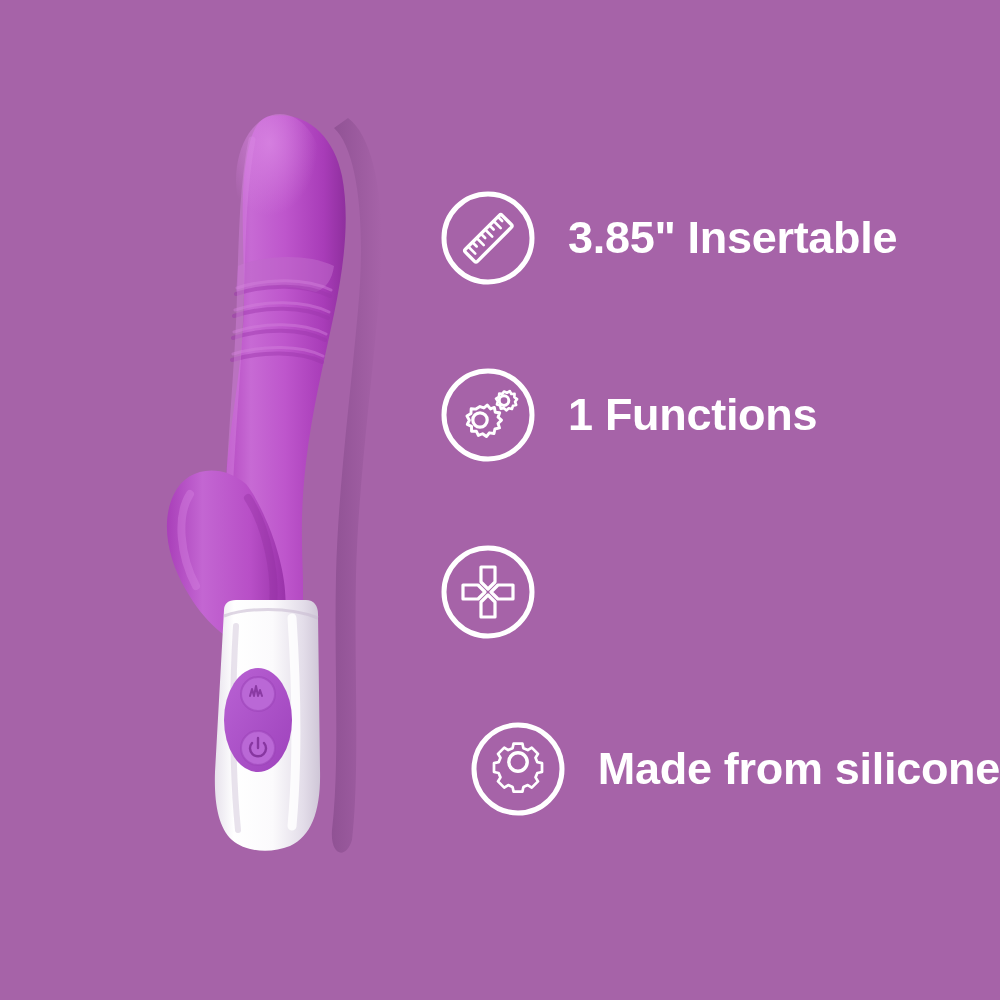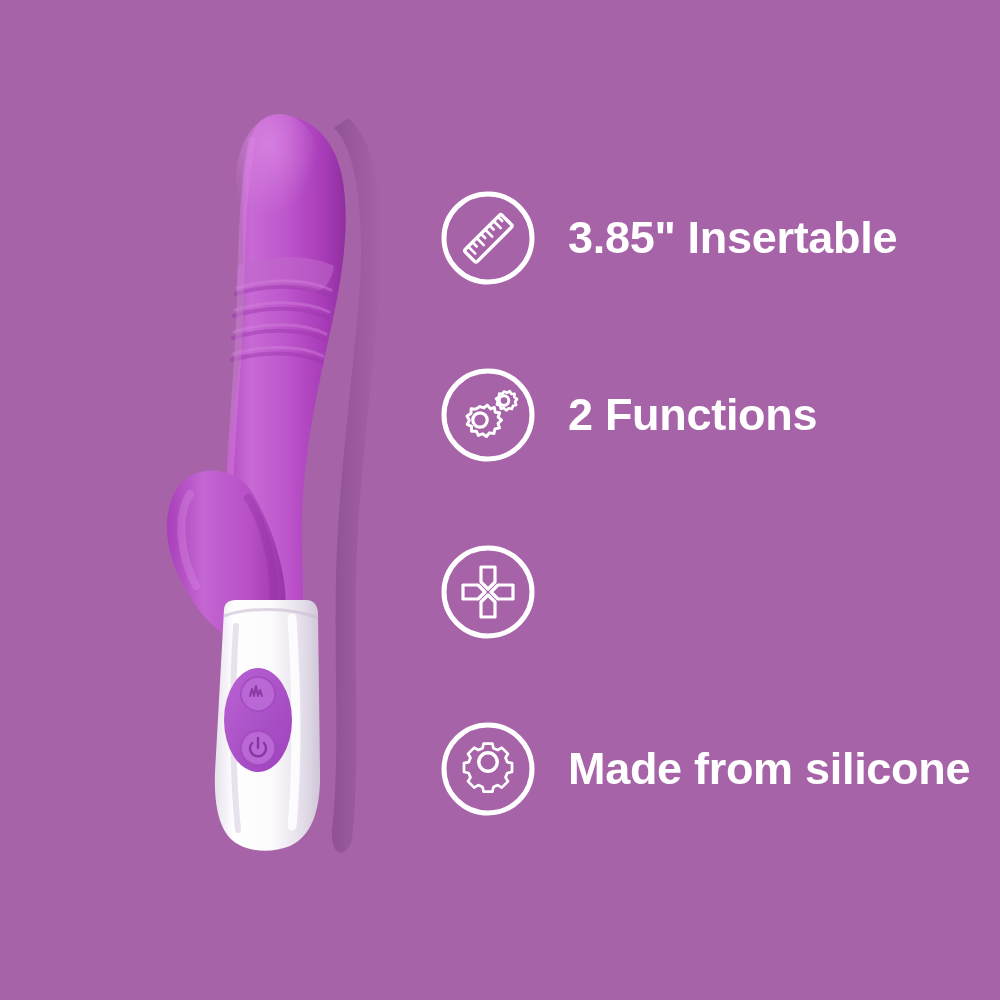--- a/index.html
+++ b/index.html
@@ -36,21 +36,21 @@
     left: 440px;
     top: 168px;
     width: 560px;
   }
   .feature-row {
     display: flex;
     align-items: center;
     height: 140px;
     margin-bottom: 37px;
   }
-  .feature-row:last-child { margin-bottom: 0; }
+  .feature-row:last-child { margin-bottom: 0; justify-content: flex-end; }
   .feature-icon {
     flex: 0 0 auto;
     width: 96px;
     height: 96px;
     position: relative;
   }
   .feature-icon svg { display: block; width: 96px; height: 96px; }
   .feature-label {
     margin-left: 32px;
     color: #FFFFFF;
@@ -237,21 +237,21 @@
           <g transform="translate(64,36)" fill="none" stroke="#FFFFFF" stroke-width="3" stroke-linejoin="round">
             <path d="M0,-13 L3.4,-11.6 L6.6,-13.6 L8.4,-10.2 L12,-10.4
                      L11.8,-6.6 L14.8,-4.4 L12.6,-1.4 L13.8,2.2
                      L10.2,3.2 L9,6.8 L5.4,6 L2.6,8.4 L0,5.8
                      L-3.6,6.4 L-4.6,2.8 L-8,1.6 L-7,-1.8
                      L-9,-5 L-5.8,-7 L-5.4,-10.6 L-1.8,-10.4 Z" transform="scale(0.88)"></path>
             <circle cx="0" cy="-2.4" r="4.8"></circle>
           </g>
         </svg>
       </div>
-      <div class="feature-label">2 Functions</div>
+      <div class="feature-label">1 Functions</div>
     </div>
 
     <div class="feature-row">
       <div class="feature-icon">
         <svg viewBox="0 0 96 96" xmlns="http://www.w3.org/2000/svg">
           <circle cx="48" cy="48" r="44" fill="none" stroke="#FFFFFF" stroke-width="5"></circle>
           <g fill="none" stroke="#FFFFFF" stroke-width="3.2" stroke-linejoin="round">
 
             <path d="M41 38 L41 23 L55 23 L55 38 L48 45 Z"></path>
 

